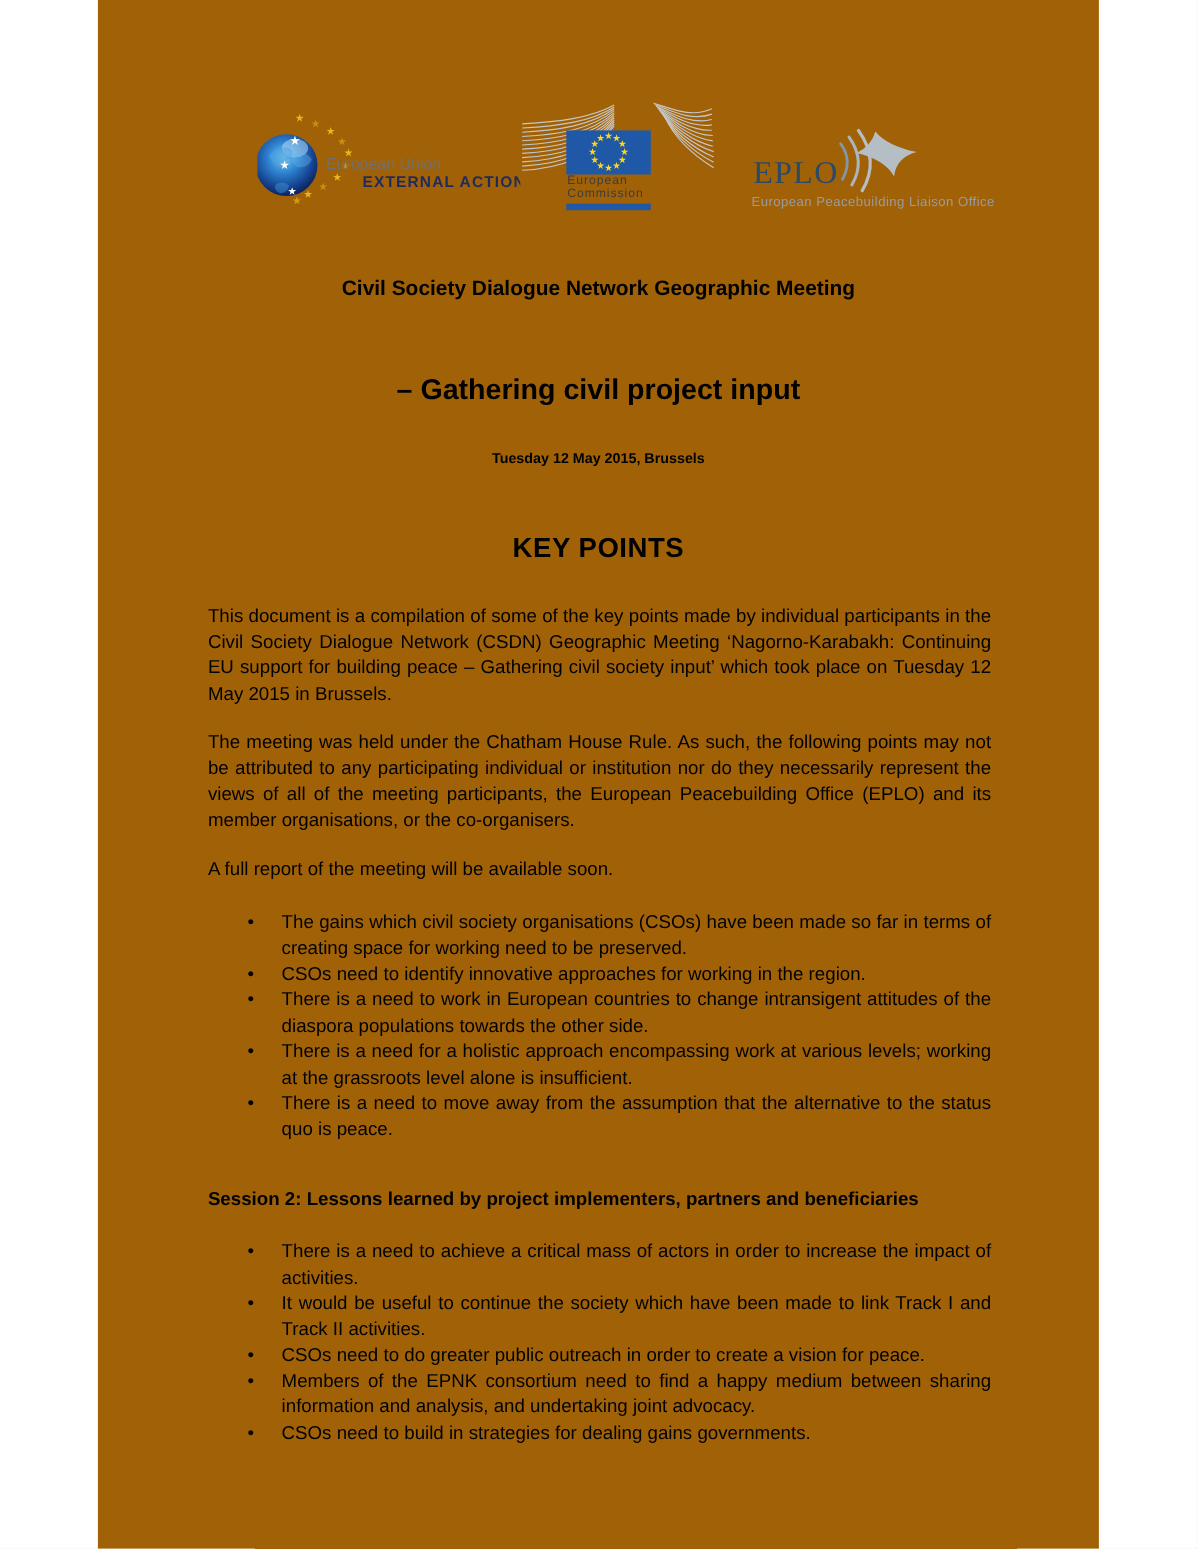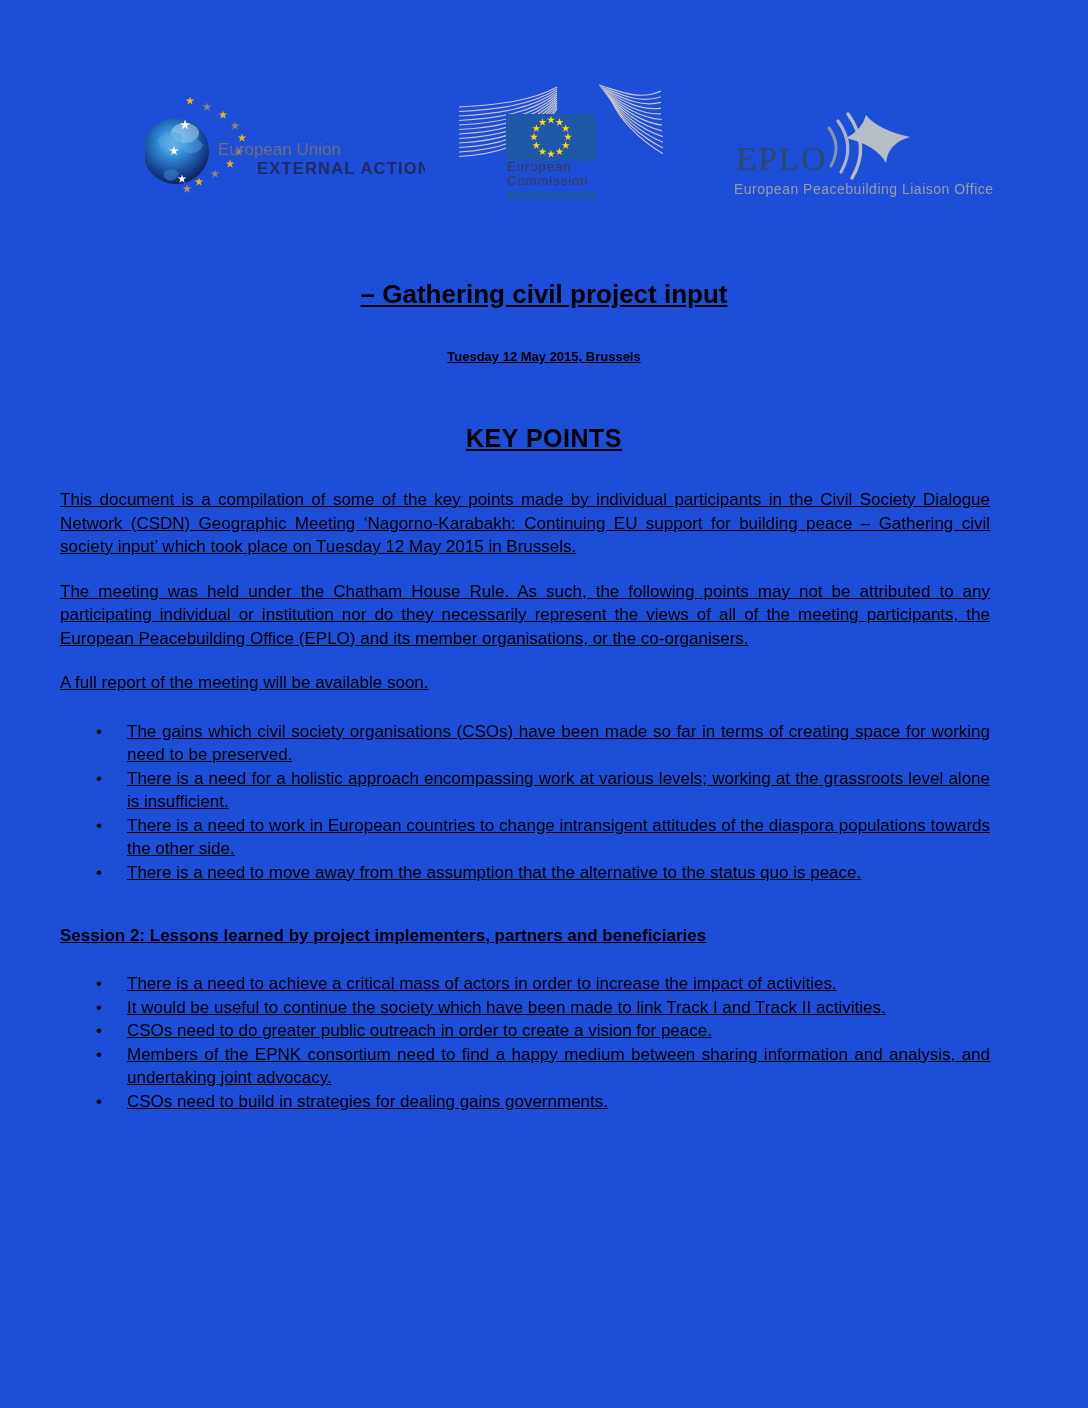--- a/index.html
+++ b/index.html
@@ -1,21 +1,20 @@
 <!DOCTYPE html>
 <html><head>
 <meta charset="utf-8">
 <style>
   html,body { margin:0; padding:0; background:#ffffff; }
   .page {
-    position:relative; width:1088px; height:1408px; margin:0 auto;
-    background:#1d4ed8; color:#000000;
+    position:relative; width:910px; height:1408px; margin:0 auto;
+    background:#a16207; color:#000000;
     font-family:"Liberation Sans", sans-serif;
     overflow:hidden;
-    text-decoration:underline;
   }
   
   .logos {
     display:flex; justify-content:space-between; align-items:flex-start;
     padding:75px 95px 0 145px;
   }
   .logo-eeas { margin-top:10px; }
   .logo-ec   { margin-top:0; }
   .logo-eplo { margin-top:13px; }
   
@@ -29,21 +28,21 @@
   }
   .date-line {
     margin:34px 0 0; text-align:center;
     font-weight:bold; font-size:13px; line-height:24px;
   }
   .keypoints {
     margin:54px 0 0; text-align:center;
     font-weight:bold; font-size:25px; line-height:30px; letter-spacing:0.5px;
   }
   
-  .content { padding:0 98px 0 60px; }
+  .content { padding:0 98px 0 100px; }
   .content p {
     margin:21px 0 0; text-align:justify;
     font-size:17px; line-height:23.5px;
   }
   .content p.first-para { margin-top:35px; }
   .session-heading {
     margin:42px 0 0; font-size:17px; line-height:23px; font-weight:bold;
   }
   .session-heading.second { margin-top:40px; }
   ul.bullets {
@@ -164,37 +163,39 @@
         <path d="M113,84 Q128,58 110,33" stroke="#a9b6c0" stroke-width="3.2"></path>
         <path d="M124,90 Q143,58 120,26" stroke="#b5bec4" stroke-width="3.4"></path>
       </g>
       <path d="M138,27 Q150,42 182,49 Q160,55 158,75 Q148,57 118,50 Q134,42 138,27 Z" fill="#b5bec4"></path>
       <text x="8" y="82" font-family="Liberation Serif, serif" font-size="34" letter-spacing="1.5" fill="#2b4a66">EPLO</text>
       <text x="6" y="106" font-size="14" letter-spacing="0.5" fill="#979ca1">European Peacebuilding Liaison Office</text>
     </svg>
 
   </header>
 
+  <div class="meeting-type">Civil Society Dialogue Network Geographic Meeting</div>
 
   <h1 class="main-title"><br><span>– Gathering civil project input</span></h1>
 
   <div class="date-line">Tuesday 12 May 2015, Brussels</div>
 
   <h2 class="keypoints">KEY POINTS</h2>
 
   <main class="content">
 
     <p class="first-para">This document is a compilation of some of the key points made by individual participants in the Civil Society Dialogue Network (CSDN) Geographic Meeting ‘Nagorno-Karabakh: Continuing EU support for building peace – Gathering civil society input’ which took place on Tuesday 12 May 2015 in Brussels.</p>
     <p>The meeting was held under the Chatham House Rule. As such, the following points may not be attributed to any participating individual or institution nor do they necessarily represent the views of all of the meeting participants, the European Peacebuilding Office (EPLO) and its member organisations, or the co-organisers.</p>
     <p>A full report of the meeting will be available soon.</p>
 
     <ul class="bullets">
       <li>The gains which civil society organisations (CSOs) have been made so far in terms of creating space for working need to be preserved.</li>
+      <li>CSOs need to identify innovative approaches for working in the region.</li>
+      <li>There is a need to work in European countries to change intransigent attitudes of the diaspora populations towards the other side.</li>
       <li>There is a need for a holistic approach encompassing work at various levels; working at the grassroots level alone is insufficient.</li>
-      <li>There is a need to work in European countries to change intransigent attitudes of the diaspora populations towards the other side.</li>
       <li>There is a need to move away from the assumption that the alternative to the status quo is peace.</li>
     </ul>
 
     <h3 class="session-heading second">Session 2: Lessons learned by project implementers, partners and beneficiaries</h3>
     <ul class="bullets">
       <li>There is a need to achieve a critical mass of actors in order to increase the impact of activities.</li>
       <li>It would be useful to continue the society which have been made to link Track I and Track II activities.</li>
       <li>CSOs need to do greater public outreach in order to create a vision for peace.</li>
       <li>Members of the EPNK consortium need to find a happy medium between sharing information and analysis, and undertaking joint advocacy.</li>
       <li>CSOs need to build in strategies for dealing gains governments.</li>

